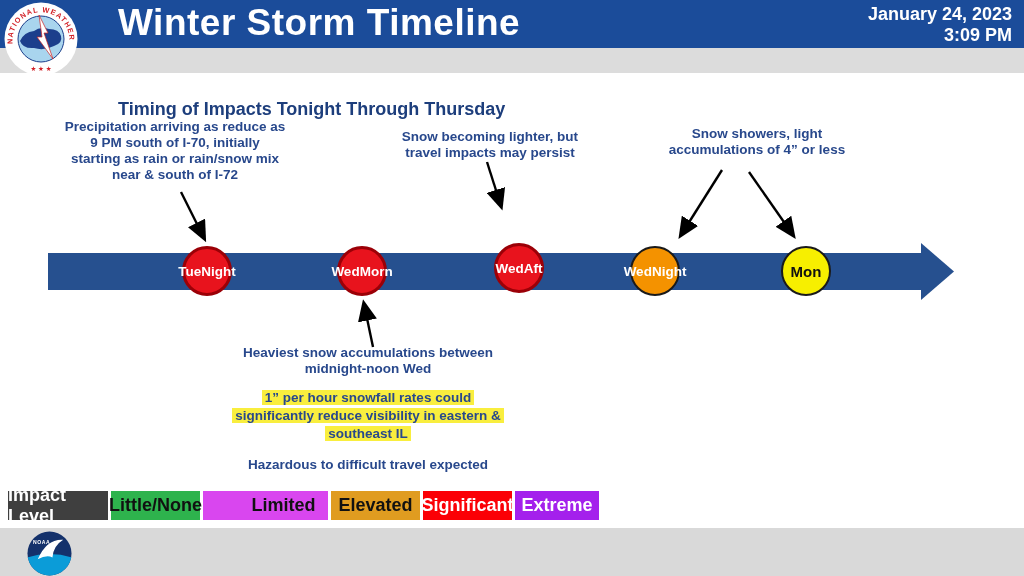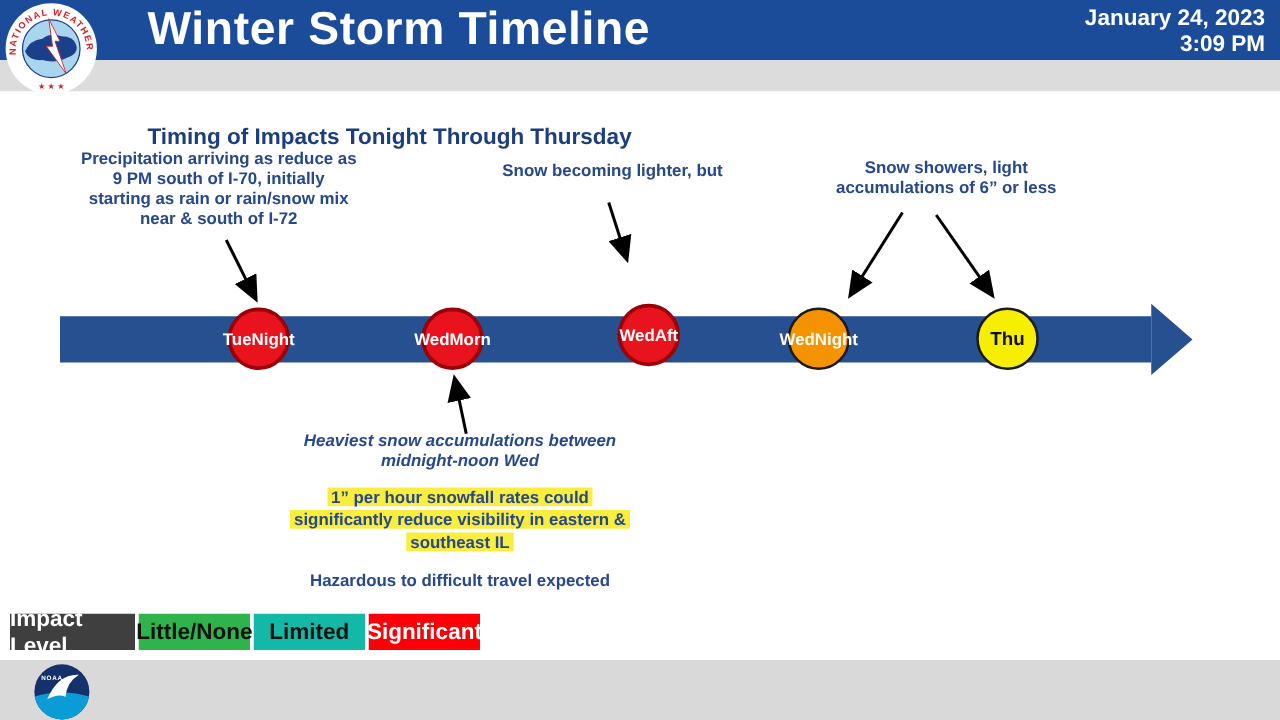--- a/index.html
+++ b/index.html
@@ -93,60 +93,63 @@
 </div>
 <div class="tl-point ring-red" style="left: 494px; top: 243px; background: rgb(232, 19, 29);">
   <div>Wed</div>
   <div>Aft</div>
 </div>
 <div class="tl-point ring-dark" style="left: 630px; top: 246px; background: rgb(244, 146, 0);">
   <div>Wed</div>
   <div>Night</div>
 </div>
 <div class="tl-point ring-dark text-dark" style="left: 781px; top: 246px; background: rgb(247, 239, 0);">
-  <div>Thu</div>
+  <div>Mon</div>
   <div></div>
 </div>
 
 <div class="ann" style="left:40px;top:119px;width:270px;">
   <div>Precipitation arriving as reduce as</div>
   <div>9 PM south of I-70, initially</div>
   <div>starting as rain or rain/snow mix</div>
   <div>near &amp; south of I-72</div>
 </div>
 
 <div class="ann" style="left:372px;top:129px;width:236px;">
   <div>Snow becoming lighter, but</div>
+  <div>travel impacts may persist</div>
 </div>
 
 <div class="ann" style="left:637px;top:126px;width:240px;">
   <div>Snow showers, light</div>
-  <div>accumulations of 6” or less</div>
+  <div>accumulations of 4” or less</div>
 </div>
 
-<div class="ann" style="left:218px;top:345px;width:300px;font-style:italic;">
+<div class="ann" style="left:218px;top:345px;width:300px;">
   <div>Heaviest snow accumulations between</div>
   <div>midnight-noon Wed</div>
 </div>
 
 <div class="ann" style="left:188px;top:389px;width:360px;">
   <div class="hl-line"><span style="background: rgb(249, 238, 62);">1” per hour snowfall rates could</span></div>
   <div class="hl-line"><span style="background: rgb(249, 238, 62);">significantly reduce visibility in eastern &amp;</span></div>
   <div class="hl-line"><span style="background: rgb(249, 238, 62);">southeast IL</span></div>
 </div>
 
 <div class="ann" style="left:218px;top:457px;width:300px;">
   <div>Hazardous to difficult travel expected</div>
 </div>
 
 <div class="legend">
   <div class="lg-box lg-light" style="width: 100px; background: rgb(63, 63, 63);">Impact Level</div>
   <div class="lg-box" style="width: 89px; background: rgb(46, 179, 77);">Little/None</div>
-  <div class="lg-box" style="width: 89px; background: #14b8a6;">Limited</div>
+  <div class="lg-box" style="width: 89px; background: #d946ef; padding-left: 36px;">Limited</div>
+  <div class="lg-box" style="width: 89px; background: rgb(224, 156, 32);">Elevated</div>
   <div class="lg-box lg-light" style="width: 89px; background: rgb(251, 0, 6);">Significant</div>
+  <div class="lg-box lg-light" style="width: 84px; background: rgb(164, 32, 236);">Extreme</div>
 </div>
 
 <div class="footer">
   
   
 </div>
 <svg class="noaa-logo" viewBox="0 0 46 46">
   <defs>
       <clipPath id="noaaClip">
         <circle cx="23" cy="23" r="22.5"></circle>

